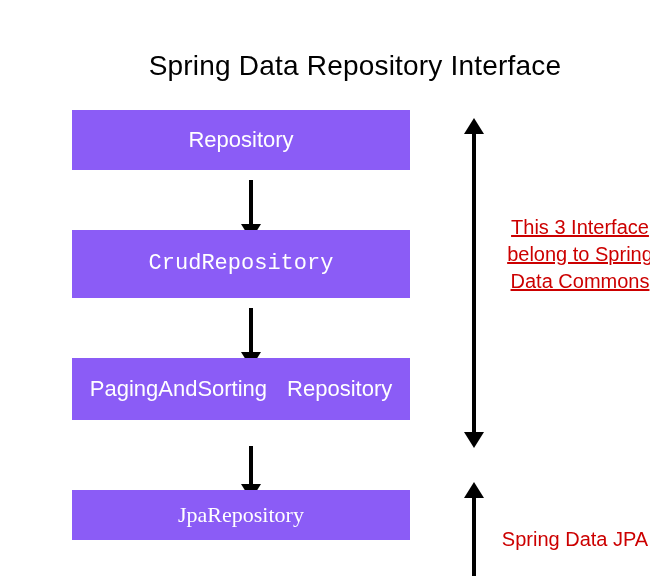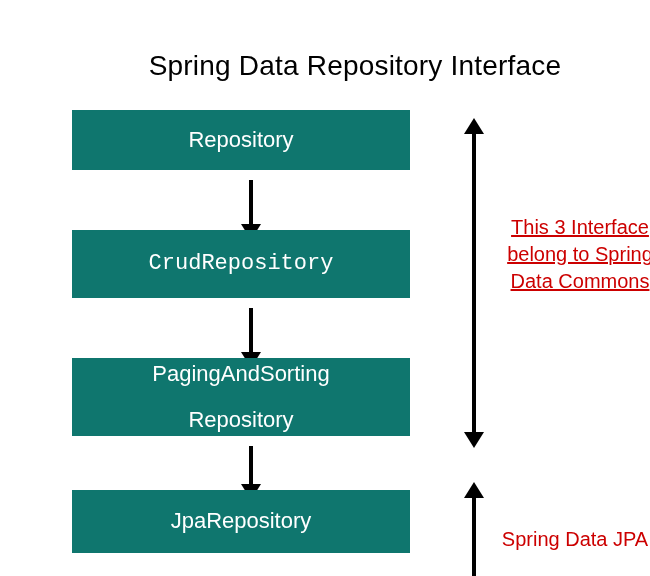--- a/index.html
+++ b/index.html
@@ -19,21 +19,21 @@
     text-align: center;
     font-size: 28px;
     font-weight: 400;
     color: #000;
     letter-spacing: 0.2px;
   }
   .box {
     position: absolute;
     left: 42px;
     width: 338px;
-    background: #0f766e;
+    background: #8b5cf6;
     color: #fff;
     display: flex;
     align-items: center;
     justify-content: center;
     font-size: 22px;
     text-align: center;
     line-height: 1.2;
     padding: 21px 6px;
   }
   .arrow-down {
@@ -104,31 +104,31 @@
 
 <div class="box" style="top:200px;height:68px;font-family:Liberation Mono, monospace;">
   <span>CrudRepository</span>
 </div>
 
 <div class="arrow-down" style="top:268px;height:60px;">
   <div class="shaft" style="top:0;height:46px;"></div>
   <div class="head" style="top:44px;"></div>
 </div>
 
-<div class="box" style="top:328px;height:78px;flex-direction:column;">
+<div class="box" style="top:328px;height:62px;">
   <span>PagingAndSorting</span>
   <span>Repository</span>
 </div>
 
 <div class="arrow-down" style="top:406px;height:54px;">
   <div class="shaft" style="top:0;height:40px;"></div>
   <div class="head" style="top:38px;"></div>
 </div>
 
-<div class="box" style="top:460px;height:63px;">
+<div class="box" style="top:460px;height:50px;font-family:Liberation Serif, serif;">
   <span>JpaRepository</span>
 </div>
 
 <div class="dbl-arrow" style="left:425px;top:80px;height:326px;">
   <div class="head-up" style="top:-2px;"></div>
   <div class="shaft" style="top:8px;height:310px;"></div>
   <div class="head-down" style="top:312px;"></div>
 </div>
 
 <div class="note" style="left:460px;top:184px;width:180px;text-decoration:underline;">This 3 Interface belong to Spring Data Commons</div>

